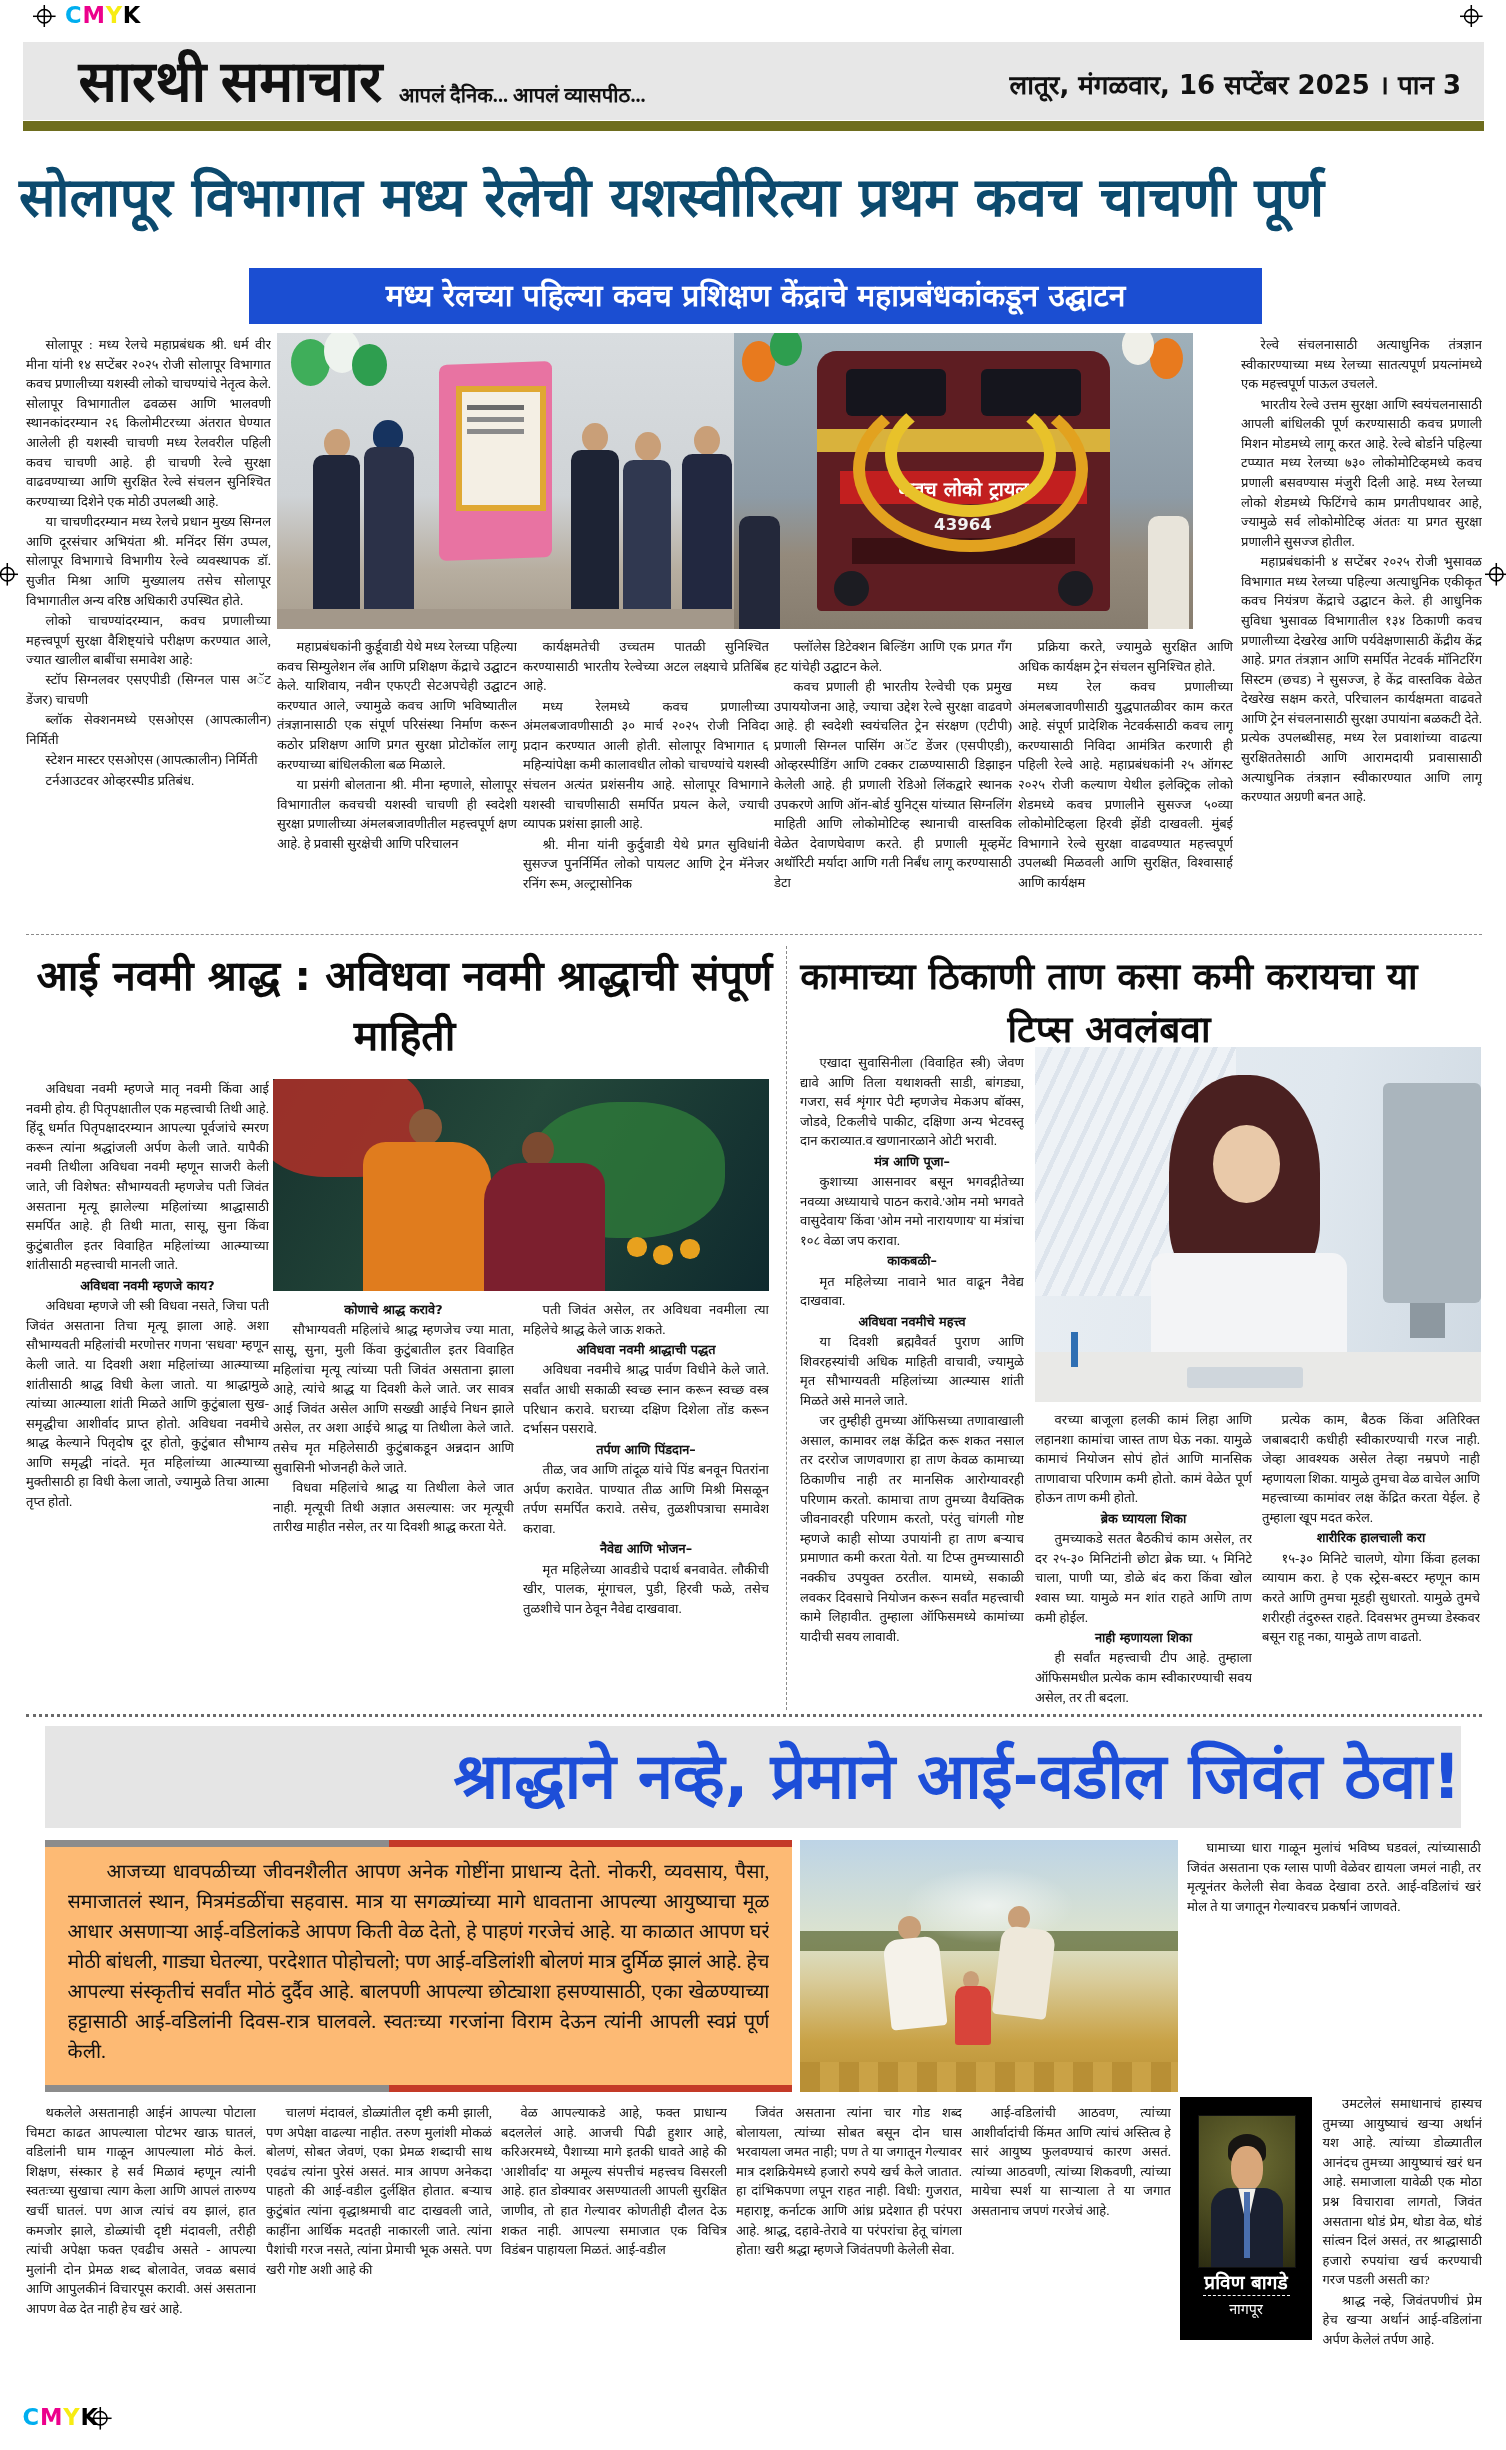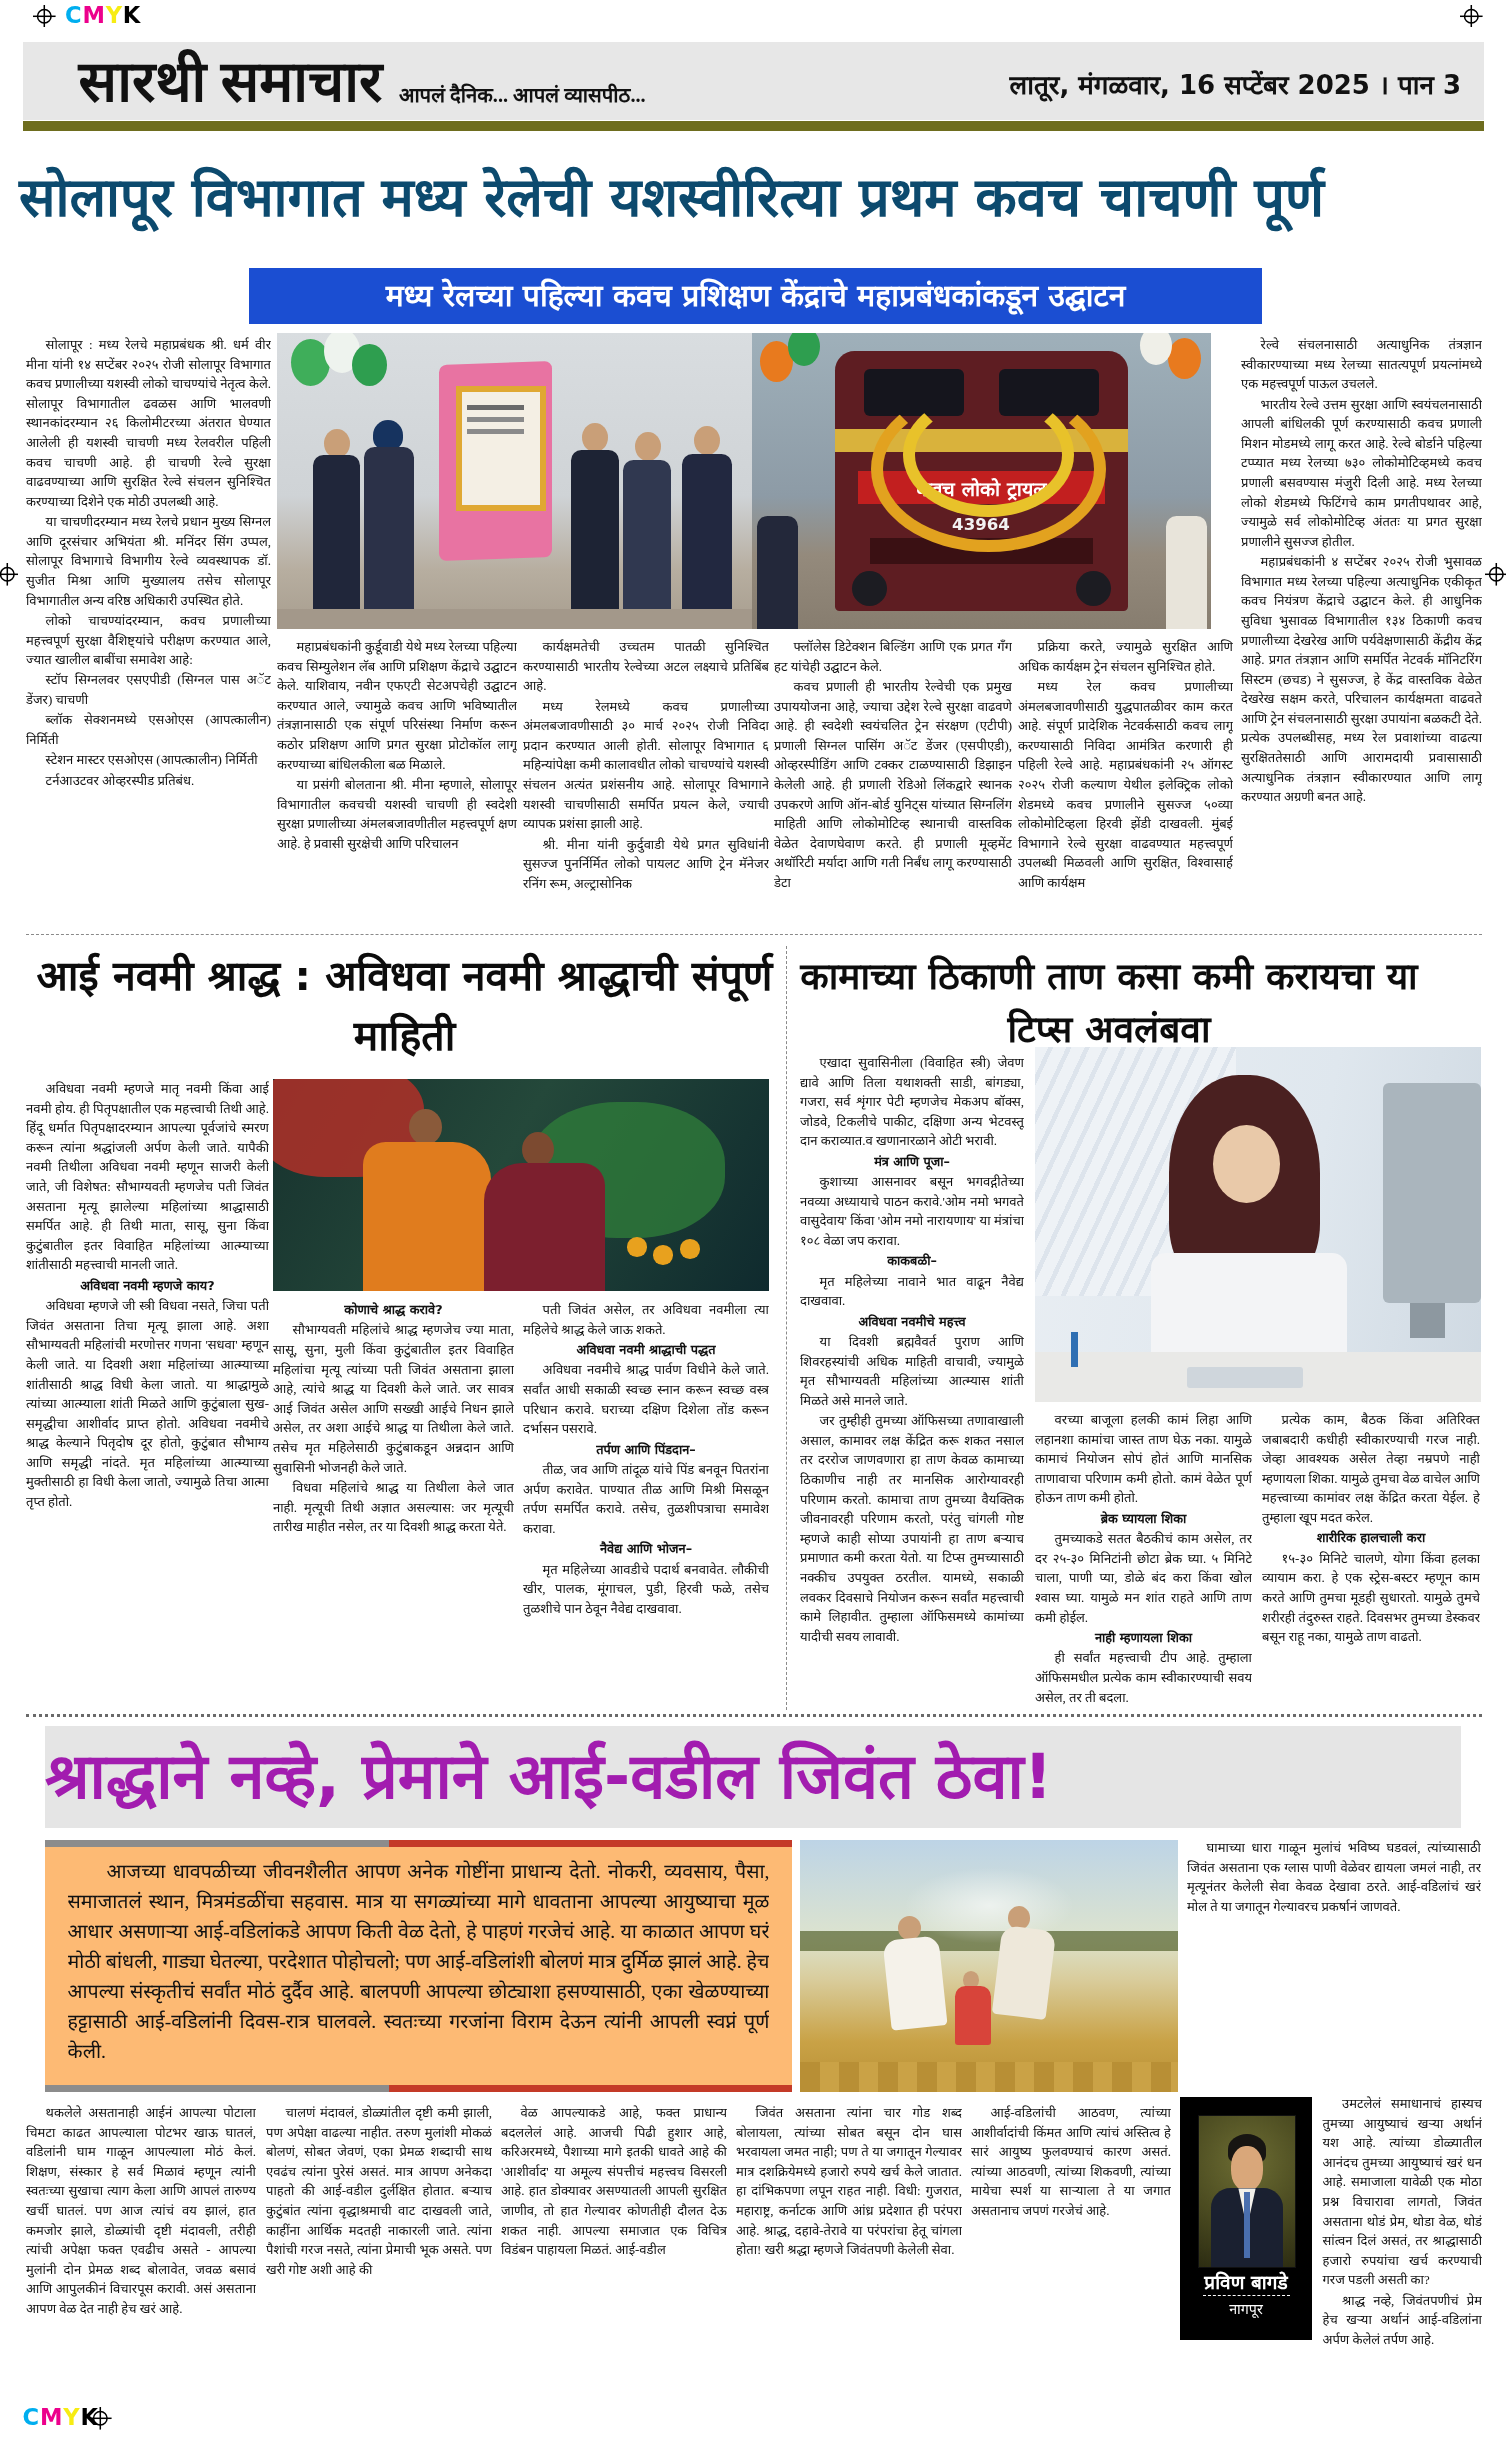--- a/index.html
+++ b/index.html
@@ -59,22 +59,22 @@
   .hdot{position:absolute;border-top:3px dotted #6a6a6a;}
   .vdash{position:absolute;border-left:1.5px dashed #8a8a8a;}
 
   
   .sec-headline{position:absolute;font-family:"DejaVu Sans", sans-serif;font-weight:bold;color:#0c0c0c;text-align:center;}
   .shraddha-hl{left:26px;top:946px;width:757px;font-size:41px;line-height:60px;}
   .stress-hl{left:768px;top:950px;width:682px;font-size:37px;line-height:53px;}
 
   
   .feature-band{position:absolute;left:45px;top:1726px;width:1416px;height:102px;background:#e5e5e5;}
-  .feature-band span{display:block;font-family:"DejaVu Sans", sans-serif;font-weight:900;color:#a21caf;
-      font-size:63px;line-height:102px;text-align:left;white-space:nowrap;}
+  .feature-band span{display:block;font-family:"DejaVu Sans", sans-serif;font-weight:900;color:#1d4ed8;
+      font-size:63px;line-height:102px;text-align:right;white-space:nowrap;}
   .intro-box{position:absolute;left:45px;top:1840px;width:747px;height:252px;background:#fdba74;}
   .intro-bar{position:absolute;left:0;width:100%;height:6.8px;
       background:linear-gradient(90deg,#8c8c8c 0 46%,#c43a28 46% 100%);}
   .intro-text{position:absolute;left:22.6px;right:22.6px;top:16.6px;bottom:16.6px;overflow:hidden;
       font-size:19.6px;line-height:30px;text-align:justify;text-indent:39px;}
 
   .author-card{float:left;width:132px;margin:3px 10.5px 4.5px 0;background:#000;padding:18px;box-sizing:border-box;}
   .author-photo{position:relative;width:100%;height:151px;background:radial-gradient(circle at 50% 30%,#6d6d33 0%,#4a4a20 55%,#2c2c12 100%);overflow:hidden;border:1.5px solid #111;}
   .author-name{color:#fff;font-family:"DejaVu Sans", sans-serif;font-weight:bold;font-size:19px;text-align:center;padding:4.5px 0 3px;}
   .author-sep{border-top:1.5px dashed #fff;margin:0 4.5px;}
@@ -150,21 +150,21 @@
     <div class="ph-shape person" style="left:87px;top:114px;width:50px;height:182px;background:#2b3148"></div>
     <div class="ph-shape head" style="left:305px;top:90px;width:25.6px;height:29px"></div>
     <div class="ph-shape person" style="left:294px;top:117px;width:48px;height:179px;background:#1d2334"></div>
     <div class="ph-shape head" style="left:358px;top:99px;width:25.6px;height:29px"></div>
     <div class="ph-shape person" style="left:346px;top:127px;width:48px;height:169px;background:#303850"></div>
     <div class="ph-shape head" style="left:417px;top:93px;width:25.6px;height:29px"></div>
     <div class="ph-shape person" style="left:405px;top:121px;width:50px;height:175px;background:#222840"></div>
     <div class="ph-shape" style="left:0;bottom:0;width:100%;height:19.6px;background:#a3988a"></div>
   </div>
 
-  <div class="photo photo-train" style="left:752px;top:333px;width:459px;height:296px">
+  <div class="photo photo-train" style="left:734px;top:333px;width:459px;height:296px">
     <div class="train-body">
       <div class="train-glass" style="left:10%;top:7%;width:34%;height:18%"></div>
       <div class="train-glass" style="left:56%;top:7%;width:34%;height:18%"></div>
       <div class="train-band" style="top:30%"></div>
       <div class="train-banner">कवच लोको ट्रायल</div>
       <div class="train-number" style="left:40%;top:63%">43964</div>
       <div class="ph-shape" style="left:12%;top:72%;width:76%;height:10%;background:#3a1013"></div>
       <div class="ph-shape balloon" style="left:6%;bottom:2%;width:35px;height:35px;background:#1c1c22"></div>
       <div class="ph-shape balloon" style="right:6%;bottom:2%;width:35px;height:35px;background:#1c1c22"></div>
     </div>

